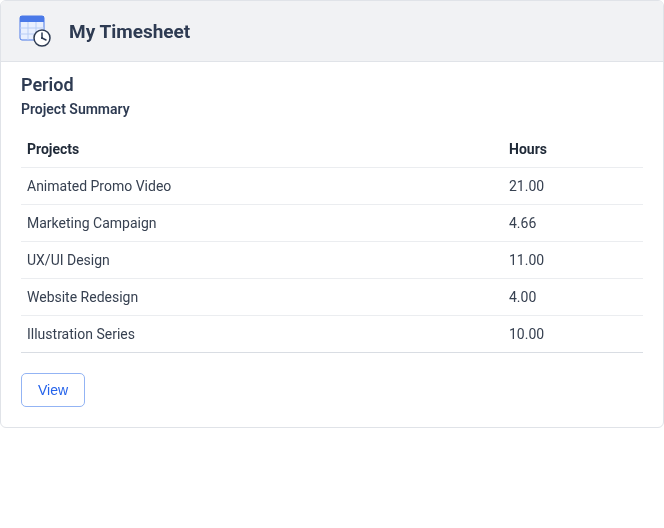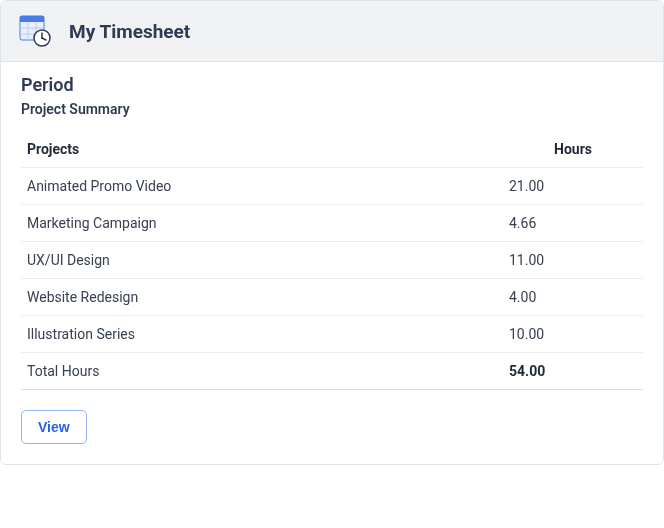--- a/index.html
+++ b/index.html
@@ -66,21 +66,20 @@
     thead th {
       text-align: left;
       font-size: 14px;
       font-weight: 700;
       color: #1f2937;
       padding: 10px 6px;
       border-bottom: 1px solid #ebedf0;
     }
     thead th.hours-col {
       width: 140px;
-      text-align: center;
     }
     tbody td {
       font-size: 14px;
       color: #374151;
       padding: 10px 6px;
       border-bottom: 1px solid #ebedf0;
     }
     tbody tr:last-child td {
       border-bottom: 1px solid #d9dde3;
     }
@@ -95,21 +94,21 @@
       font-weight: 700;
       color: #1f2937;
     }
     .actions {
       margin-top: 20px;
     }
     .btn-view {
       display: inline-block;
       padding: 8px 16px;
       font-size: 14px;
-      font-weight: 700;
+      font-weight: 400;
       color: #2563eb;
       background: #ffffff;
       border: 1px solid #93b4f4;
       border-radius: 5px;
       cursor: pointer;
     }
   </style>
 </head>
 <body>
 
@@ -158,24 +157,20 @@
           <td>11.00</td>
         </tr>
         <tr>
           <td>Website Redesign</td>
           <td>4.00</td>
         </tr>
         <tr>
           <td>Illustration Series</td>
           <td>10.00</td>
         </tr>
-        <tr class="total-row">
-          <td class="total-label">Total Hours</td>
-          <td class="total-value">54.00</td>
-        </tr>
       </tbody>
     </table>
 
     <div class="actions">
       <button class="btn-view">View</button>
     </div>
   </div>
 </div>
 
 </body></html>

